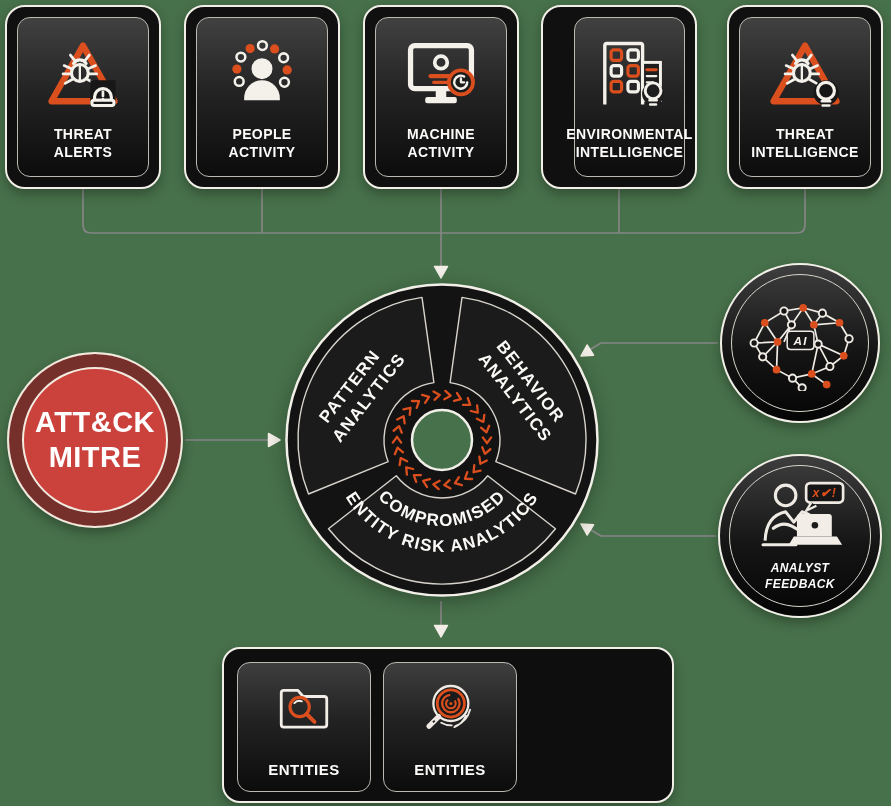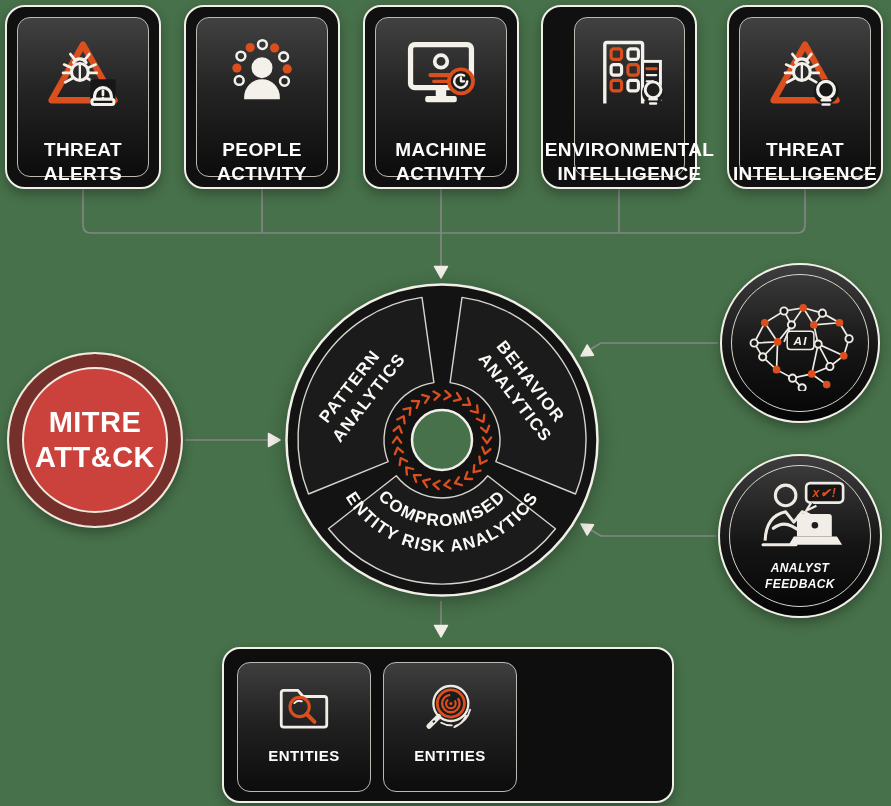--- a/index.html
+++ b/index.html
@@ -22,22 +22,22 @@
   }
   .card-inner{
     box-sizing:border-box;width:100%;height:100%;
     border:1.4px solid #BDB9B2;border-radius:13px;
     background:linear-gradient(180deg,#414141 0%,#242424 45%,#0C0C0C 100%);
     display:flex;flex-direction:column;align-items:center;justify-content:flex-start;
   }
   .top-card{width:156px;height:184px;top:5px;}
   .card-icon{margin-top:14px;height:86px;display:flex;align-items:center;justify-content:center;}
   .card-label{
-    margin-top:22px;text-align:center;color:#FDFCFA;font-weight:bold;
-    font-size:19px;line-height:1.28;letter-spacing:.4px;
+    margin-top:8px;text-align:center;color:#FDFCFA;font-weight:bold;
+    font-size:14px;line-height:1.28;letter-spacing:.4px;
   }
   .card-label span{display:block;}
   
   .node-circle{
     position:absolute;border-radius:50%;box-sizing:border-box;z-index:2;
     border:2.5px solid #F2EFE8;
     background:linear-gradient(180deg,#3E3E3E 0%,#151515 55%,#050505 100%);
     box-shadow:0 5px 12px rgba(0,0,0,.30);
     display:flex;flex-direction:column;align-items:center;justify-content:center;font-style:italic;
   }
@@ -68,21 +68,21 @@
     display:flex;gap:12px;padding:13px;
     box-shadow:0 5px 12px rgba(0,0,0,.30);
   }
   .tray-card{
     width:134px;height:130px;box-sizing:border-box;
     border:1.4px solid #BDB9B2;border-radius:13px;
     background:linear-gradient(180deg,#3E3E3E 0%,#222222 45%,#0C0C0C 100%);
     display:flex;flex-direction:column;align-items:center;justify-content:flex-start;
   }
   .tray-icon{margin-top:8px;height:72px;display:flex;align-items:center;justify-content:center;}
-  .tray-label{margin-top:4px;color:#FDFCFA;font-weight:bold;font-size:15px;letter-spacing:.5px;}
+  .tray-label{margin-top:18px;color:#FDFCFA;font-weight:bold;font-size:15px;letter-spacing:.5px;}
 </style>
 </head>
 <body>
 
 <div class="canvas">
 
   <svg class="connectors" width="891" height="806" viewBox="0 0 891 806">
     <g stroke="#858585" stroke-width="1.7" fill="none" stroke-linejoin="round" stroke-linecap="butt">
       <path d="M83,188 V225 Q83,233 91,233 H797 Q805,233 805,225 V188"></path>
       <path d="M262,188 V233"></path>
@@ -225,22 +225,22 @@
         </svg>
       </div>
       <div class="card-label">
         <span>THREAT</span>
           <span>INTELLIGENCE</span>
       </div>
     </div>
   </div>
 
   <div class="mitre">
+    <div>ATT&amp;CK</div>
     <div>MITRE</div>
-    <div>ATT&amp;CK</div>
   </div>
 
   <svg class="wheel" width="318" height="318" viewBox="0 0 318 318">
     <circle cx="159" cy="159" r="155.5" fill="#131313" stroke="#F2EFE8" stroke-width="2.5"></circle>
     <g fill="#1B1B1B" stroke="#D8D4CD" stroke-width="1.4" stroke-linejoin="round">
       <path d="M139.0,16.4 A144,144 0 0 0 25.5,213.0 L105.2,180.7 A58,58 0 0 1 150.9,101.6 Z"></path>
       <path d="M179.0,16.4 A144,144 0 0 1 292.5,213.0 L212.8,180.7 A58,58 0 0 0 167.1,101.6 Z"></path>
       <path d="M45.5,247.7 A144,144 0 0 0 272.5,247.7 L204.7,194.7 A58,58 0 0 1 113.3,194.7 Z"></path>
     </g>
     <g id="chevron-ring" stroke="#DB4F1E" stroke-width="2.3" fill="none" stroke-linecap="round" stroke-linejoin="round">

